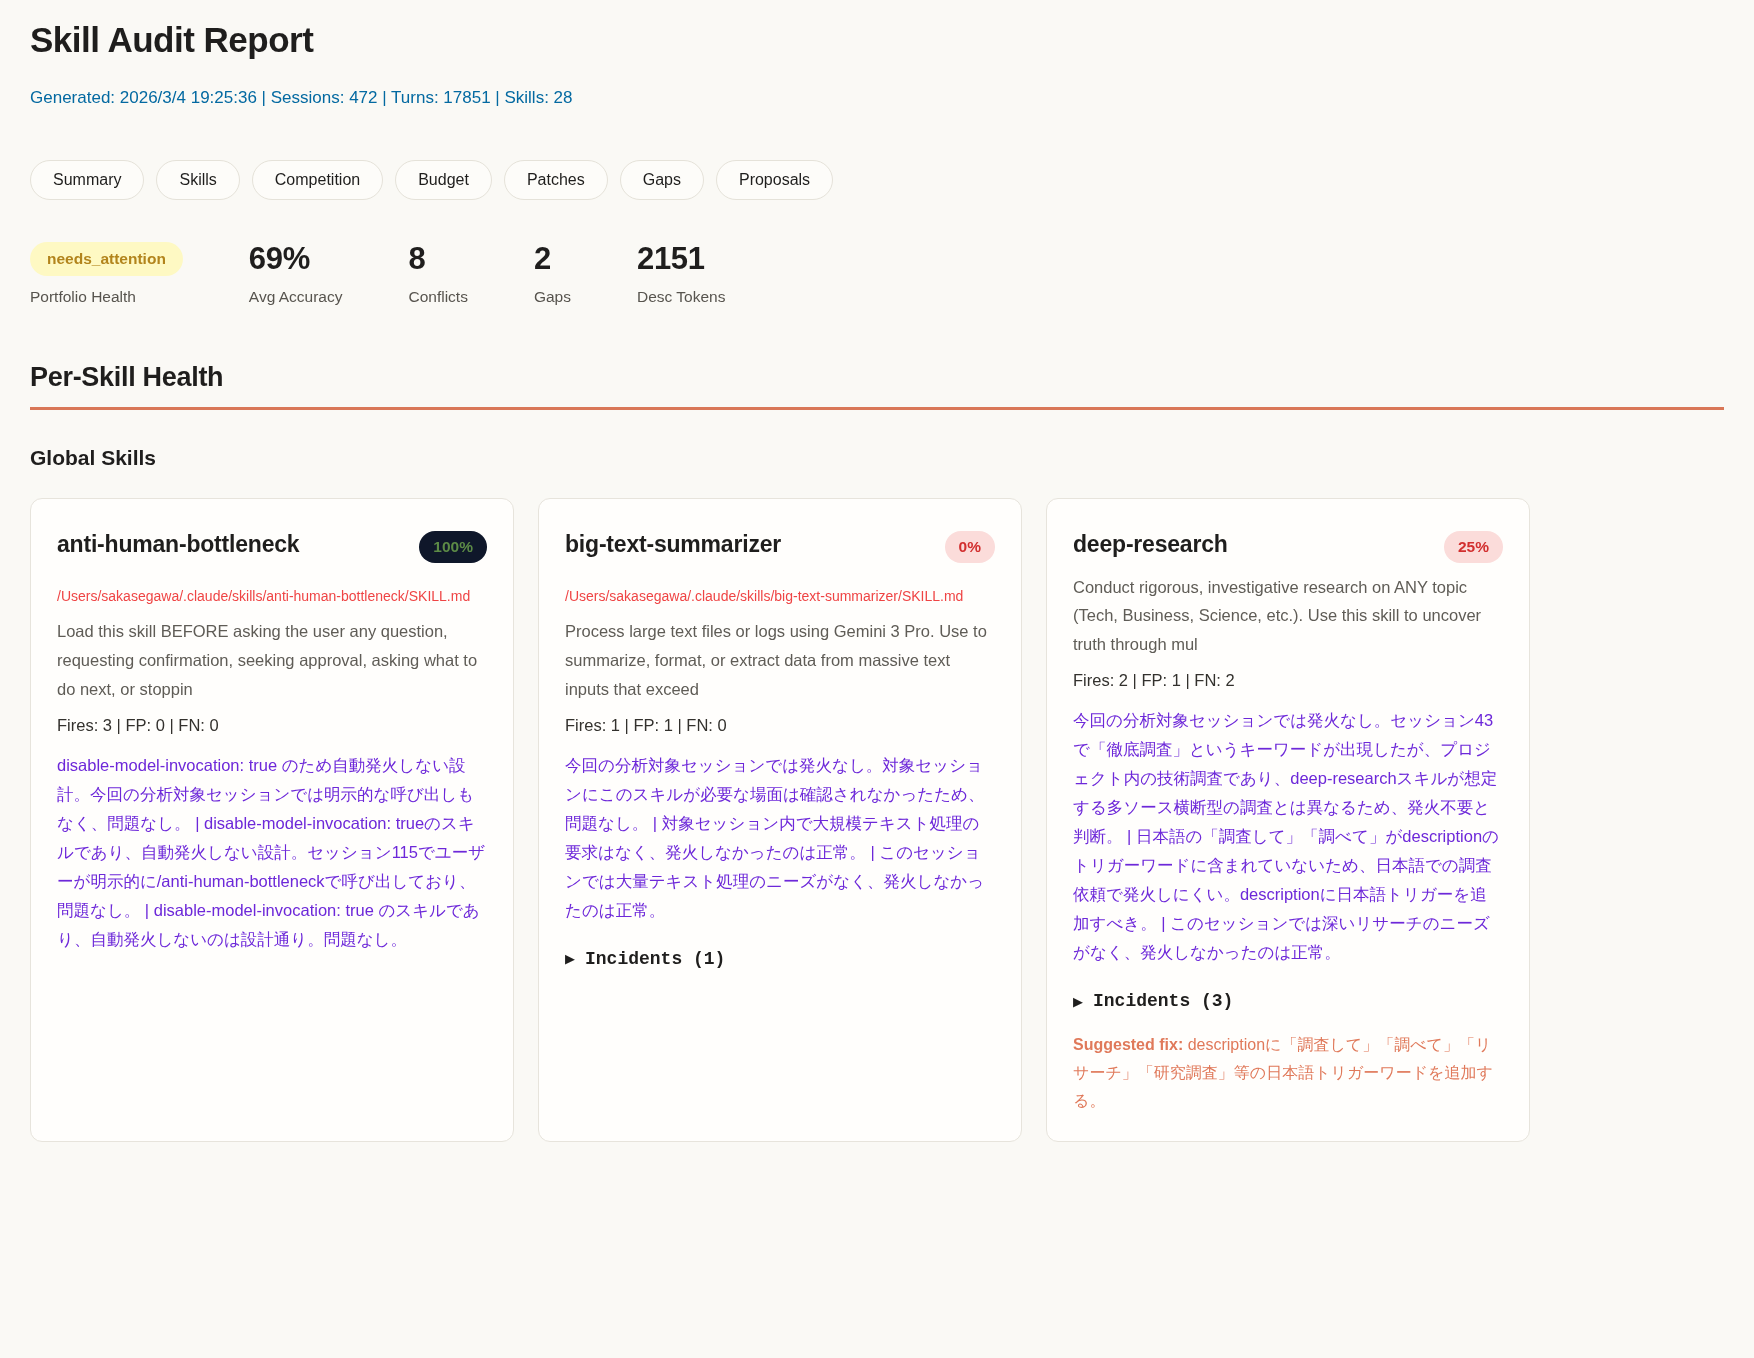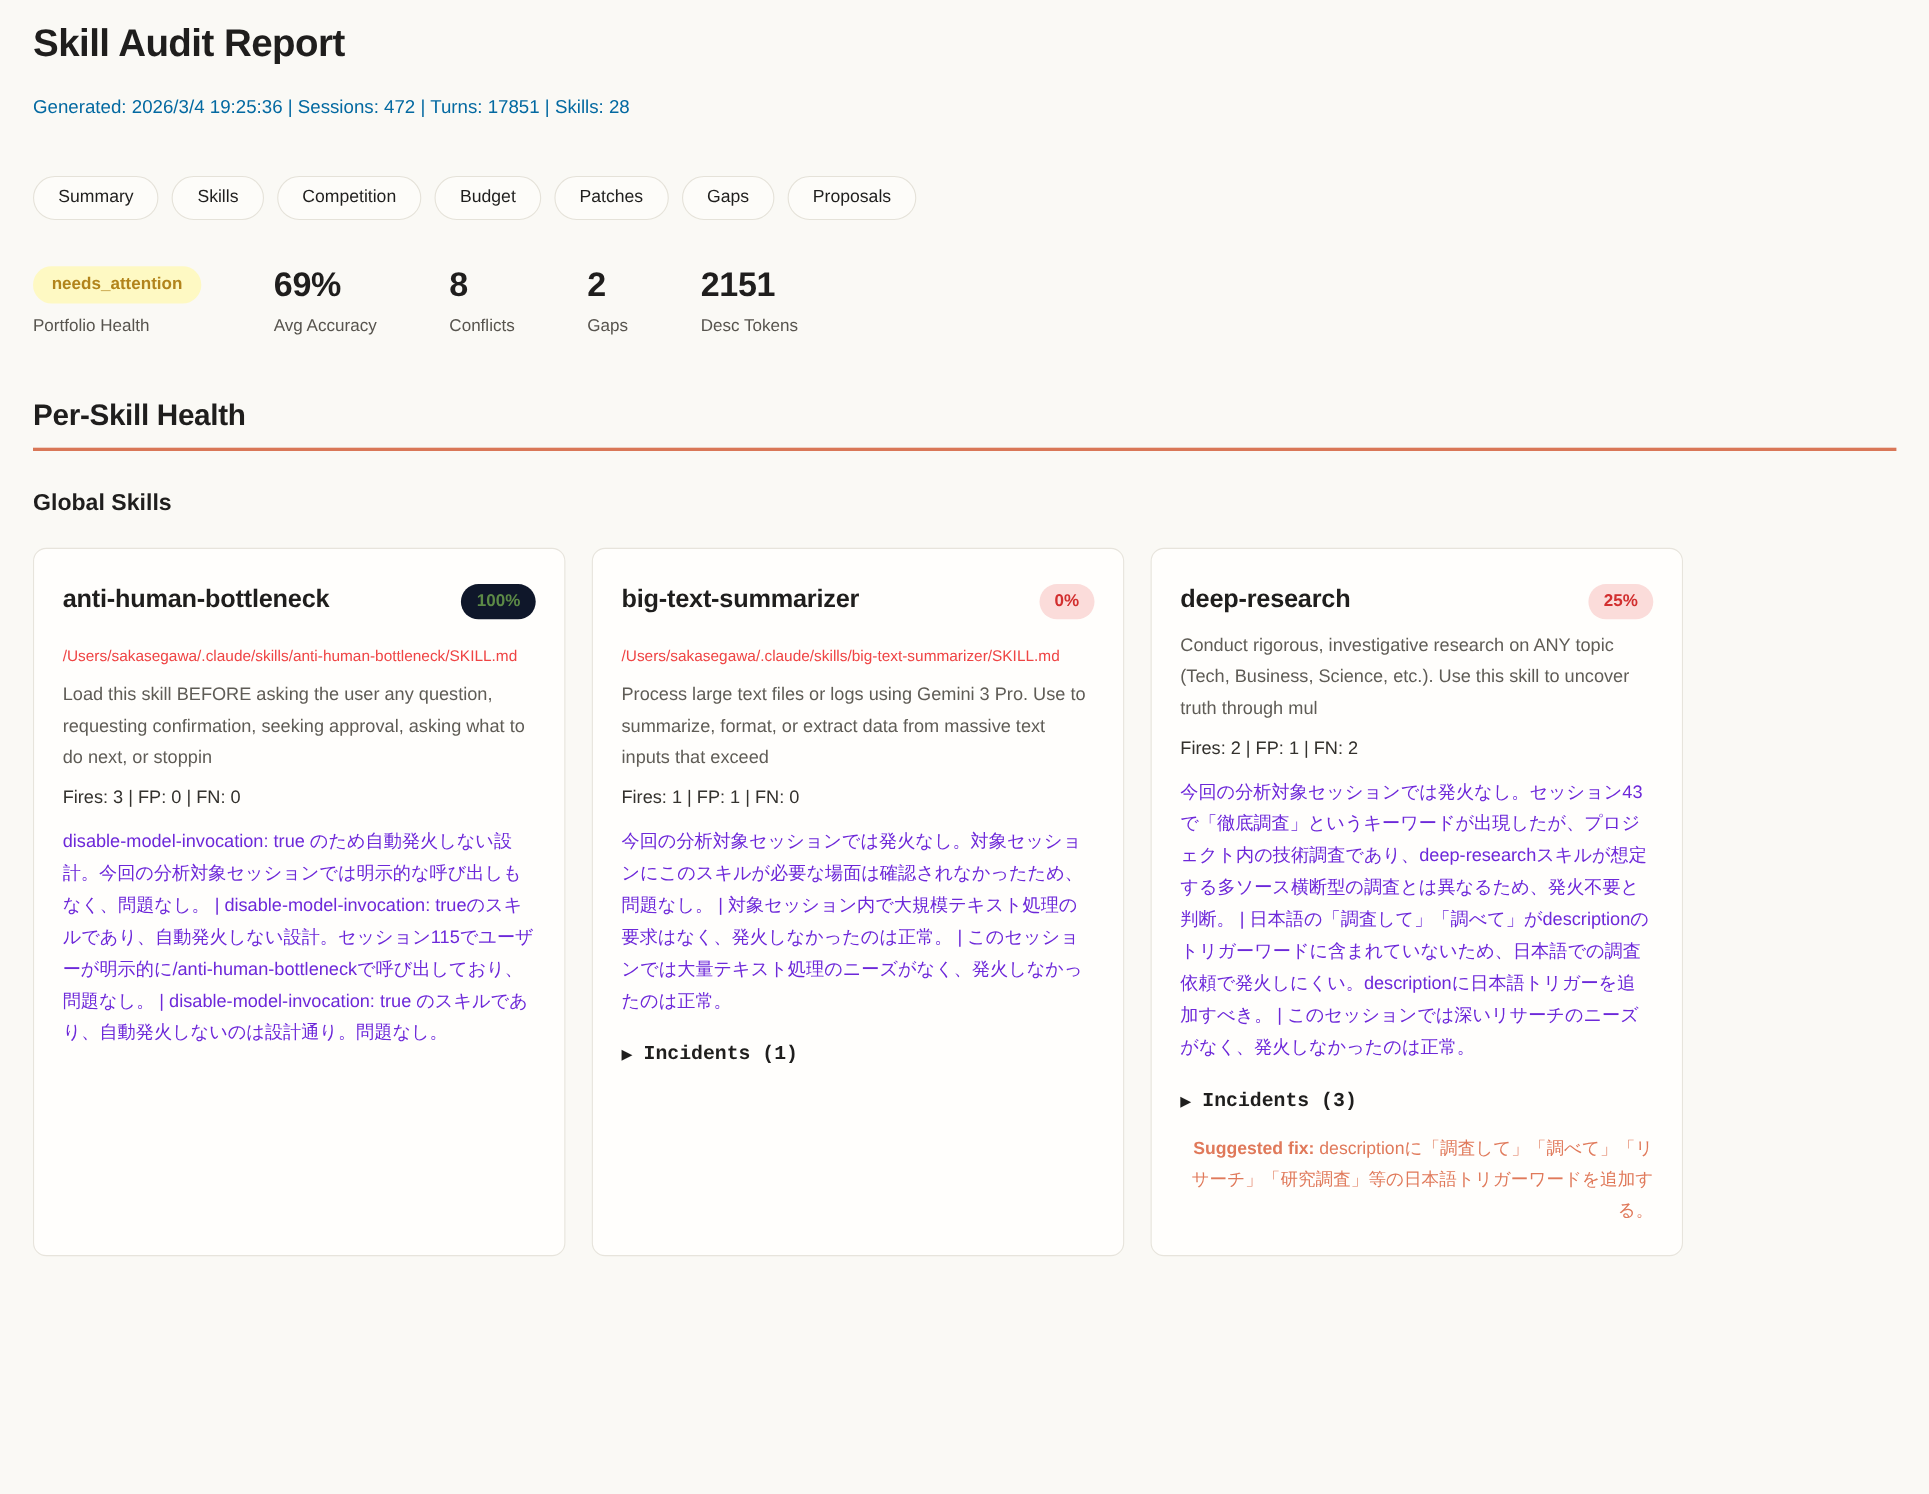--- a/index.html
+++ b/index.html
@@ -161,21 +161,20 @@
     font-size: 18px;
     font-weight: 700;
     color: #1f1e1d;
     font-family: Liberation Mono, monospace;
   }
   .suggested-fix {
     margin-top: 20px;
     font-size: 16px;
     line-height: 1.75;
     color: #e0795a;
-    text-align: right;
   }
   .suggested-fix .fix-label { font-weight: 700; }
 </style>
 </head>
 <body>
 
 <div class="page">
 
   <h1 class="title">Skill Audit Report</h1>
   <p class="meta">Generated: 2026/3/4 19:25:36 | Sessions: 472 | Turns: 17851 | Skills: 28</p>

